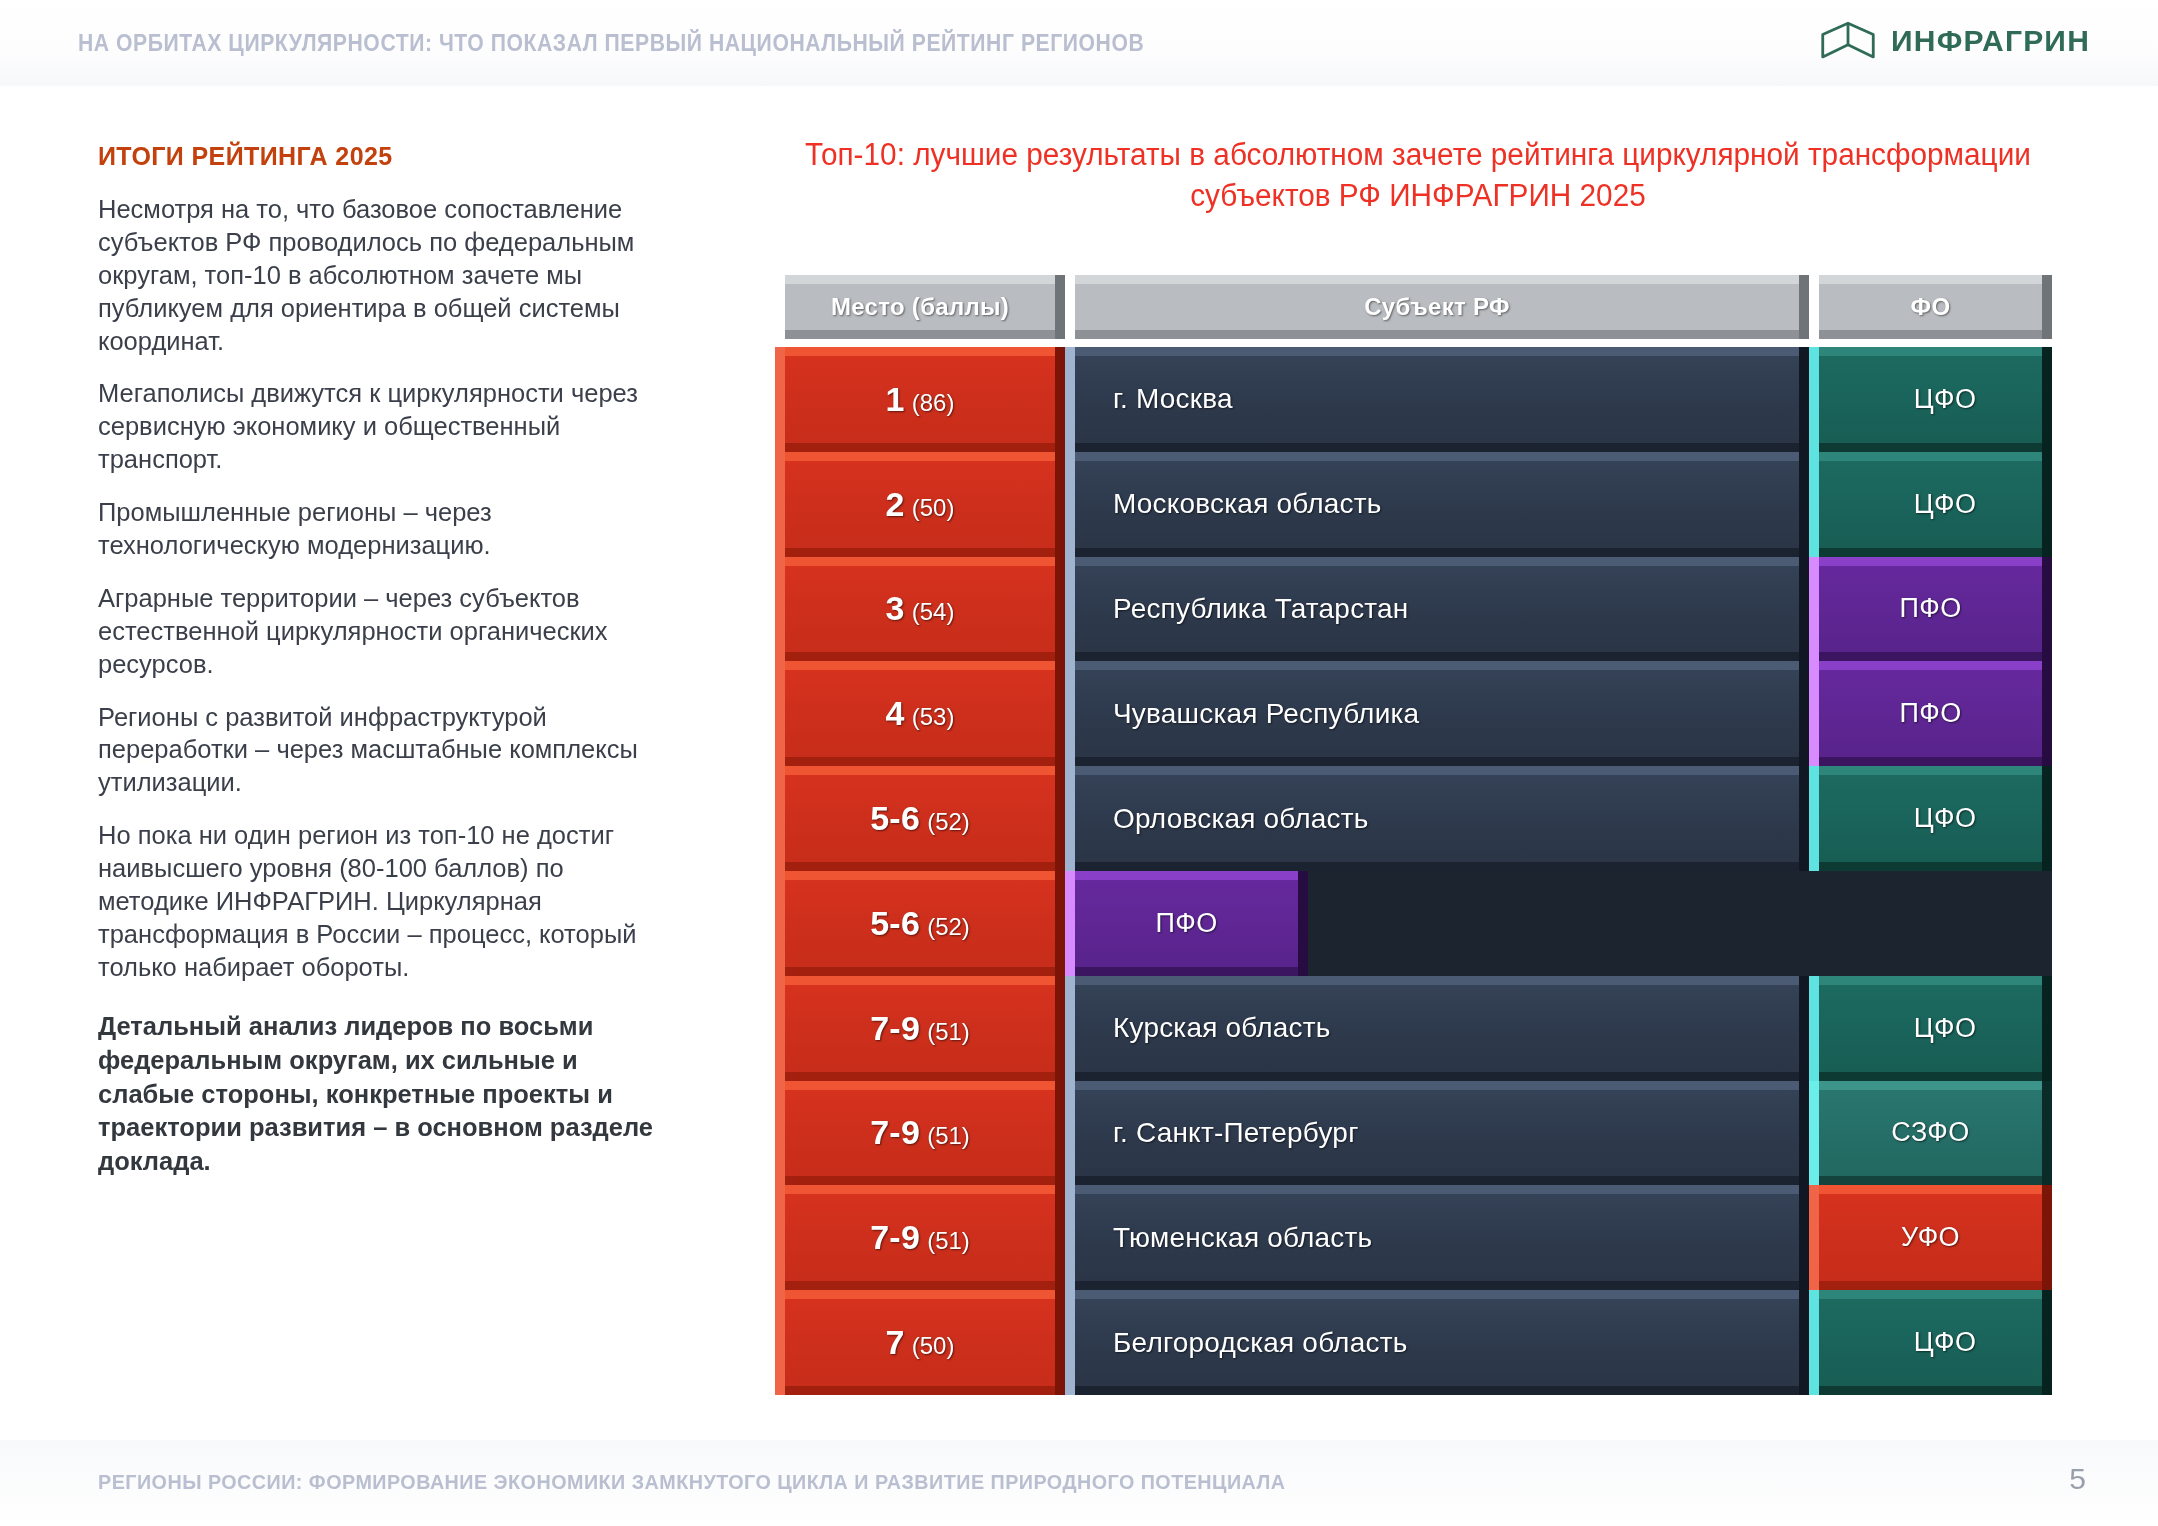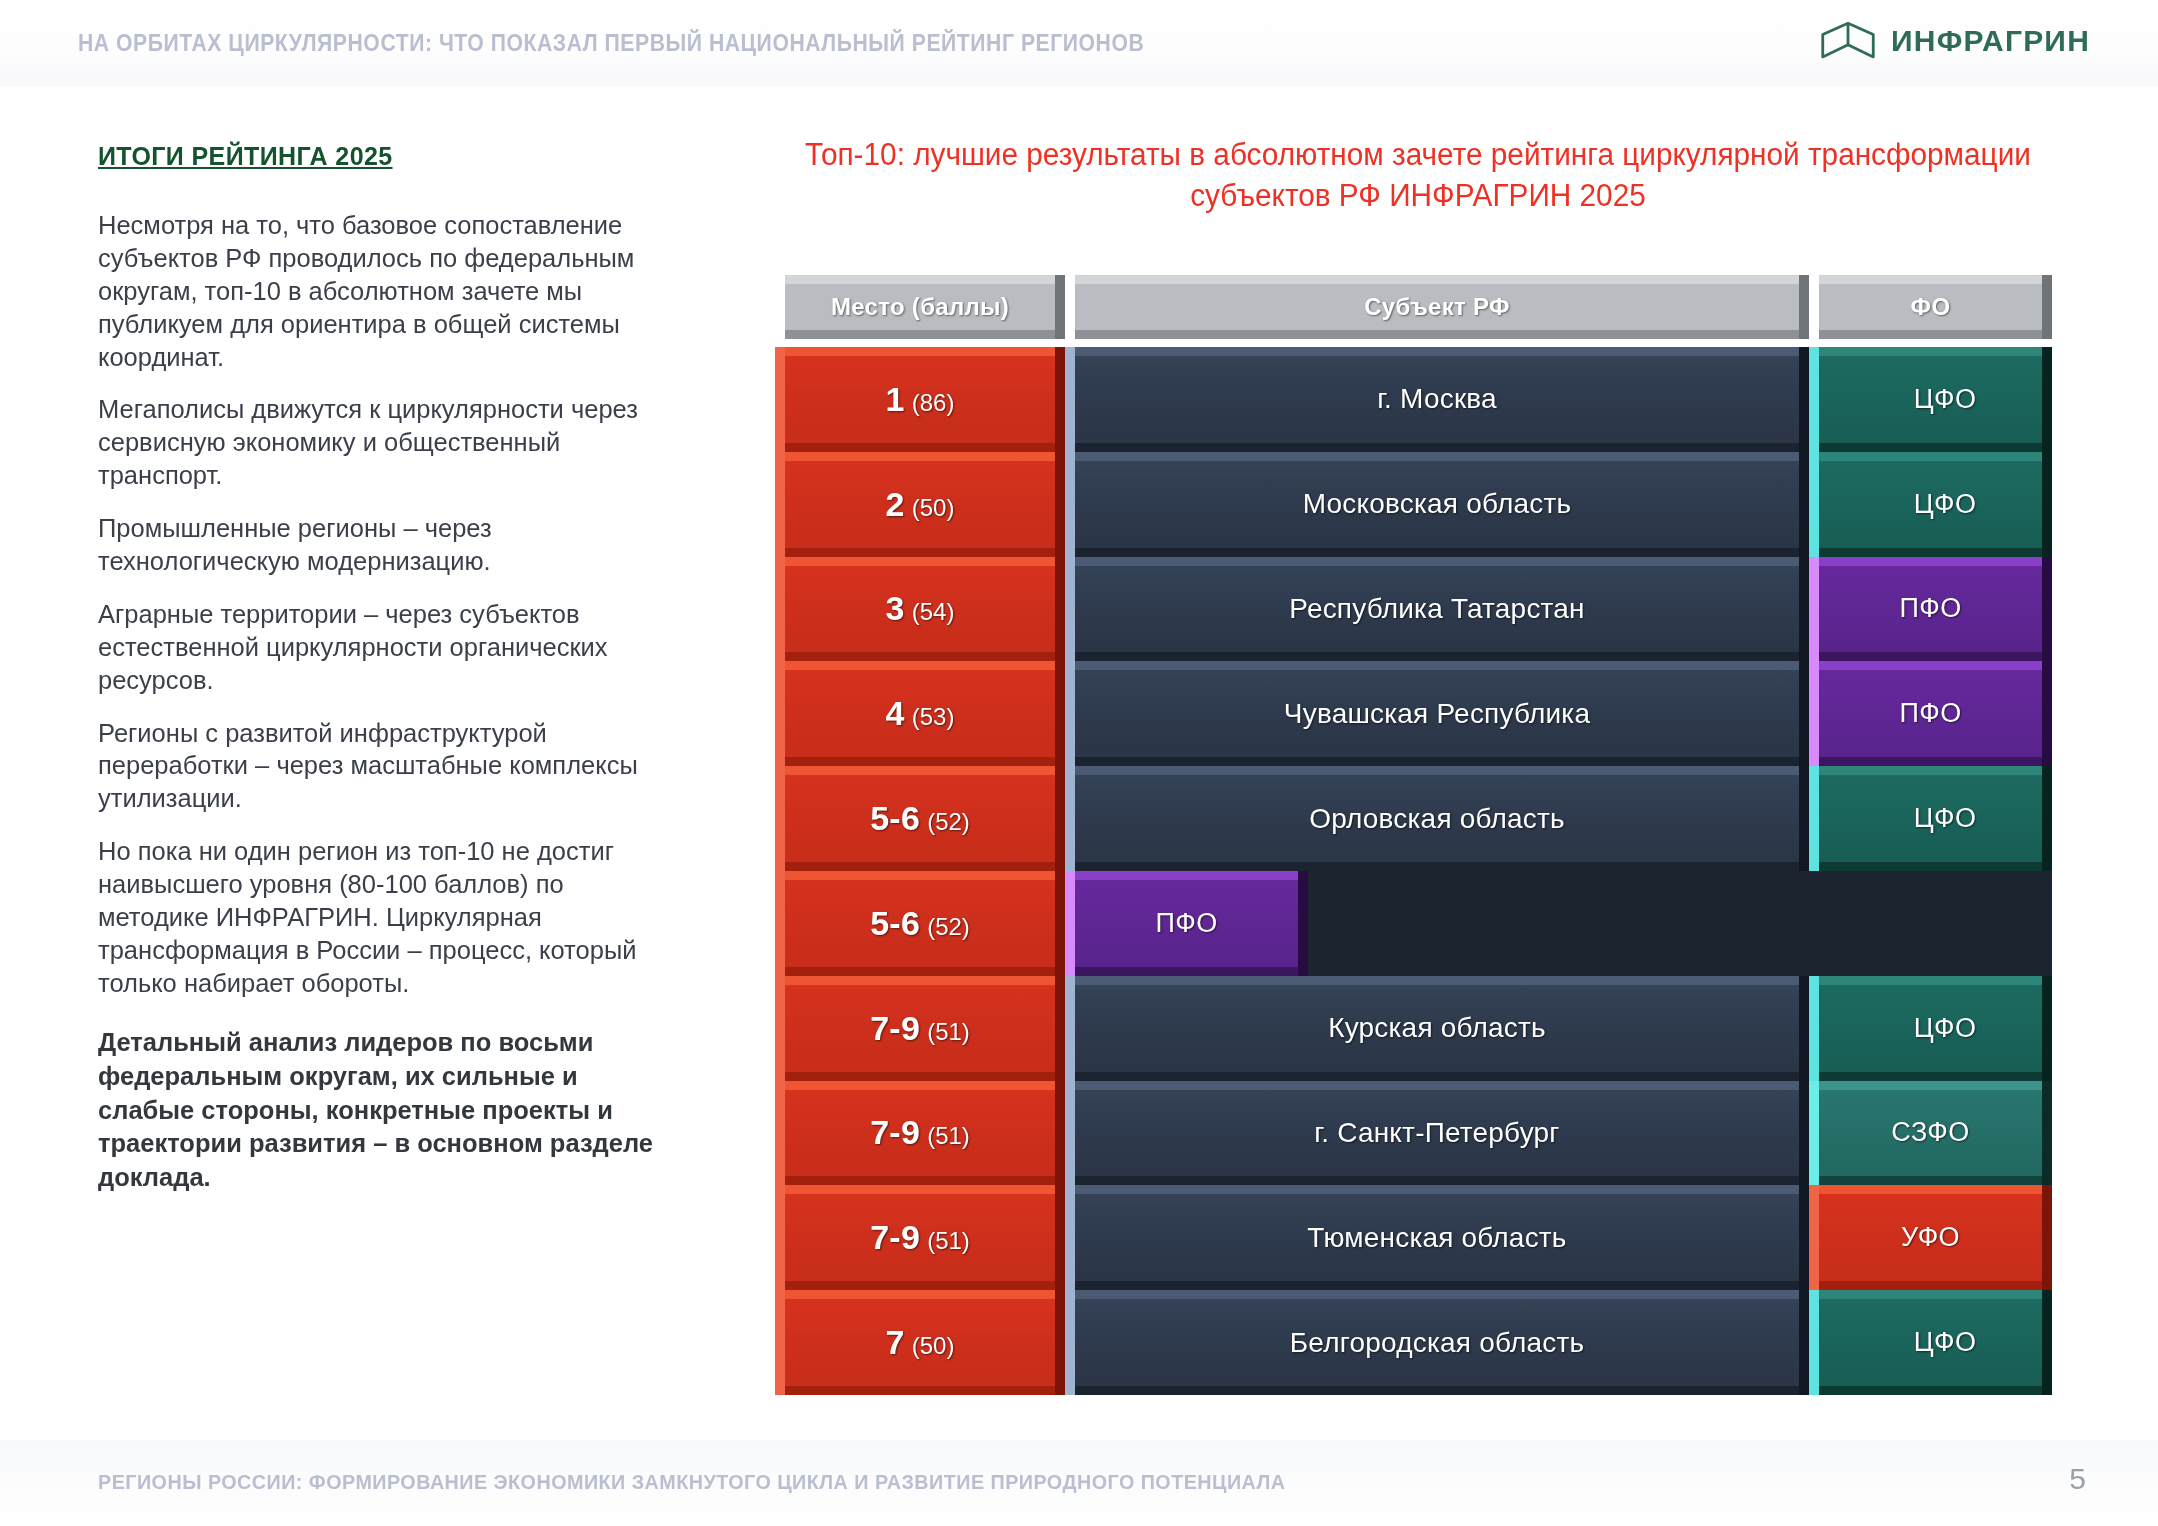--- a/index.html
+++ b/index.html
@@ -57,27 +57,26 @@
   }
 
   
   .left-col {
     position: absolute;
     left: 98px;
     top: 142px;
     width: 580px;
   }
   .left-heading {
-    color: #14532d;
+    color: #c2410c;
     font-size: 25px;
     font-weight: 600;
     letter-spacing: 0.4px;
-    margin-bottom: 38px;
+    margin-bottom: 22px;
     white-space: nowrap;
-    text-decoration: underline;
   }
   .para {
     color: #3a3f4a;
     font-size: 25.5px;
     line-height: 1.29;
     margin-bottom: 20px;
     white-space: pre-line;
   }
   .para.bold {
     font-weight: 700;
@@ -196,21 +195,22 @@
   }
   .rank-score {
     font-size: 24px;
     font-weight: 400;
     margin-left: 7px;
   }
 
   
   .bcell.subj {
     background: linear-gradient(180deg,#364459 0%,#2e3a4d 48%,#2a3445 100%);
-    justify-content: center;
+    justify-content: flex-start;
+    padding-left: 48px;
   }
   .bcell.subj .bev .t { background: #4b5b73; }
   .bcell.subj .bev .b { background: #1b2331; }
   .bcell.subj .bev .l { background: #9fb4d1; }
   .bcell.subj .bev .r { background: #121823; }
   .subj-label {
     font-size: 28px;
     font-weight: 400;
     letter-spacing: 0.2px;
   }

